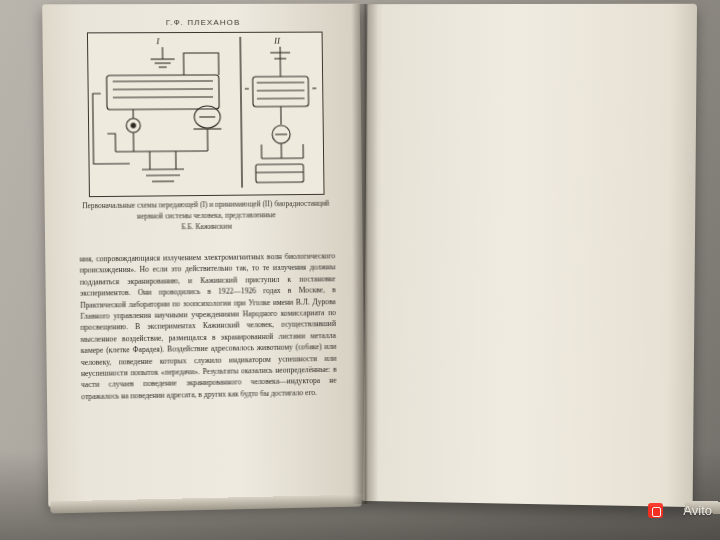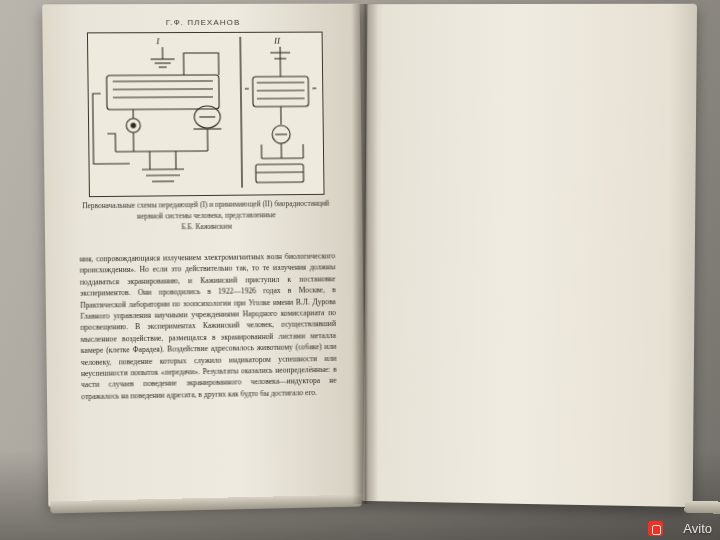--- a/index.html
+++ b/index.html
@@ -133,21 +133,21 @@
     width: 256px;
     font-size: 7.6px;
     line-height: 1.5;
   }
   .col p { margin: 0; text-indent: 0; }
 
   
   .wm {
     position: absolute;
     right: 8px;
-    bottom: 4px;
+    bottom: 22px;
     display: flex;
     align-items: center;
     gap: 20px;
     font-family: "Liberation Sans", sans-serif;
     opacity: 0.92;
   }
   .wm-badge {
     width: 15px; height: 15px;
     border-radius: 3px;
     background: #ff2d20;

